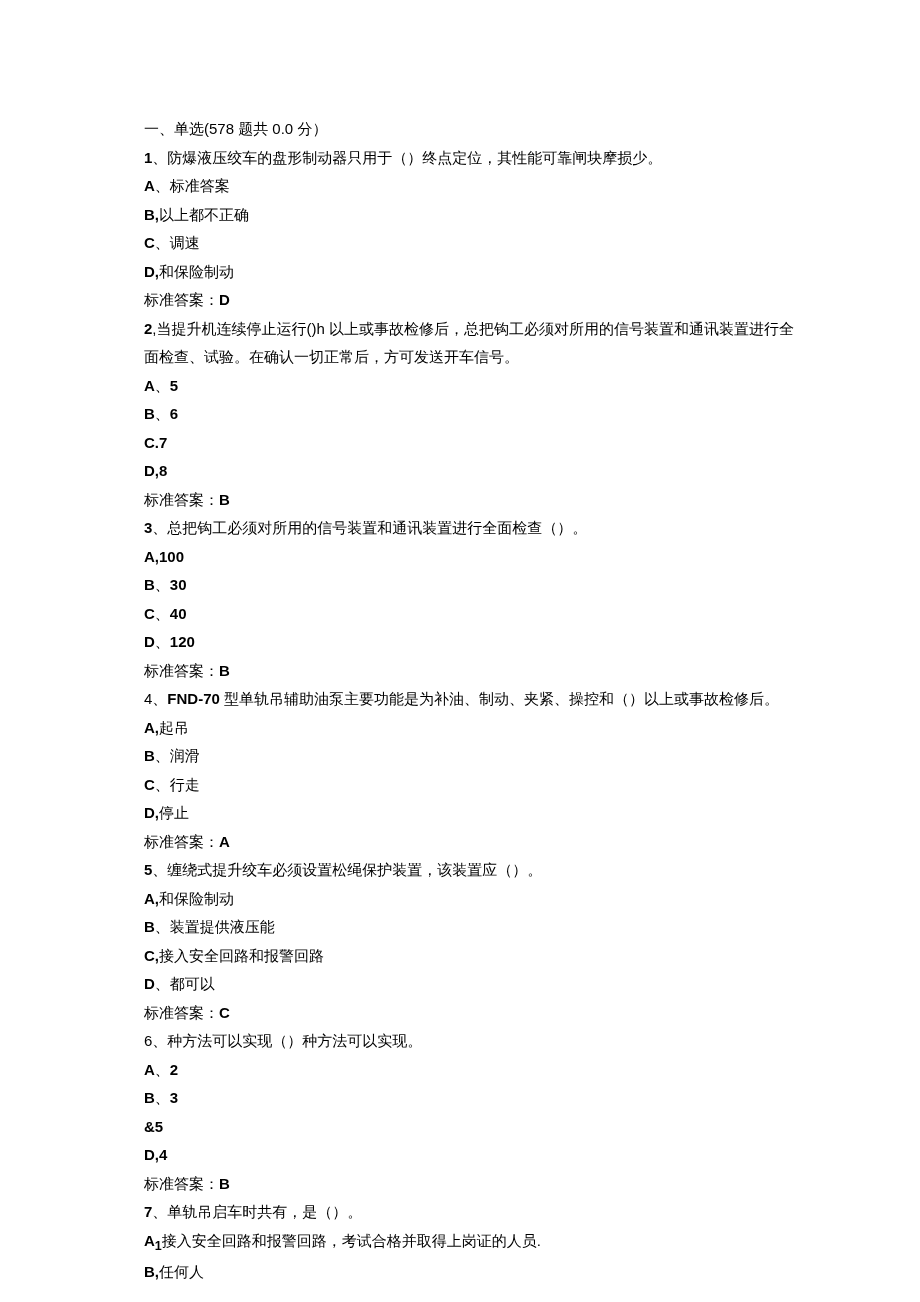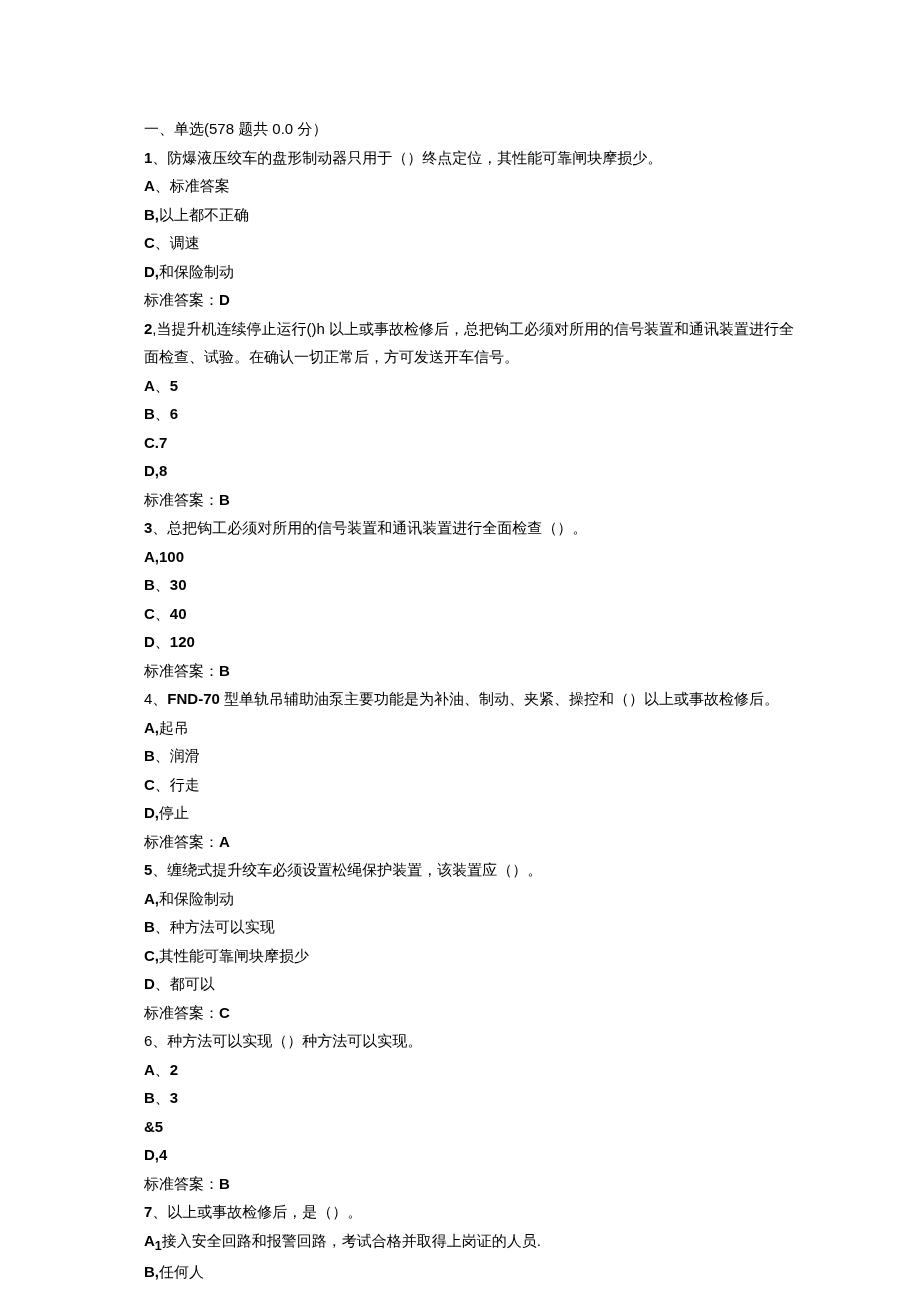--- a/index.html
+++ b/index.html
@@ -52,27 +52,27 @@
 
 <div class="line"><span>4</span><span>、</span><span class="bold">FND-70</span><span> 型单轨吊辅助油泵主要功能是为补油、制动、夹紧、操控和（）以上或事故检修后。</span></div>
 <div class="line"><span class="bold">A</span><span class="bold">,</span><span>起吊</span></div>
 <div class="line"><span class="bold">B</span><span>、</span><span>润滑</span></div>
 <div class="line"><span class="bold">C</span><span>、</span><span>行走</span></div>
 <div class="line"><span class="bold">D</span><span class="bold">,</span><span>停止</span></div>
 <div class="line"><span>标准答案：</span><span class="bold">A</span></div>
 
 <div class="line"><span class="bold">5</span><span>、缠绕式提升绞车必须设置松绳保护装置，该装置应（）。</span></div>
 <div class="line"><span class="bold">A</span><span class="bold">,</span><span>和保险制动</span></div>
-<div class="line"><span class="bold">B</span><span>、</span><span>种方法可以实现</span></div>
-<div class="line"><span class="bold">C</span><span class="bold">,</span><span>其性能可靠闸块摩损少</span></div>
+<div class="line"><span class="bold">B</span><span>、</span><span>装置提供液压能</span></div>
+<div class="line"><span class="bold">C</span><span class="bold">,</span><span>接入安全回路和报警回路</span></div>
 <div class="line"><span class="bold">D</span><span>、</span><span>都可以</span></div>
 <div class="line"><span>标准答案：</span><span class="bold">C</span></div>
 
 <div class="line"><span>6</span><span>、种方法可以实现（）种方法可以实现。</span></div>
 <div class="line"><span class="bold">A</span><span>、</span><span class="bold">2</span></div>
 <div class="line"><span class="bold">B</span><span>、</span><span class="bold">3</span></div>
 <div class="line"><span class="bold">&amp;</span><span class="bold">5</span></div>
 <div class="line"><span class="bold">D</span><span class="bold">,</span><span class="bold">4</span></div>
 <div class="line"><span>标准答案：</span><span class="bold">B</span></div>
 
-<div class="line"><span class="bold">7</span><span>、以上或事故检修后，是（）。</span></div>
+<div class="line"><span class="bold">7</span><span>、单轨吊启车时共有，是（）。</span></div>
 <div class="line"><span class="bold">A</span><sub class="bold">1</sub><span>接入安全回路和报警回路，考试合格并取得上岗证的人员.</span></div>
 <div class="line"><span class="bold">B</span><span class="bold">,</span><span>任何人</span></div>
 
 </body></html>

